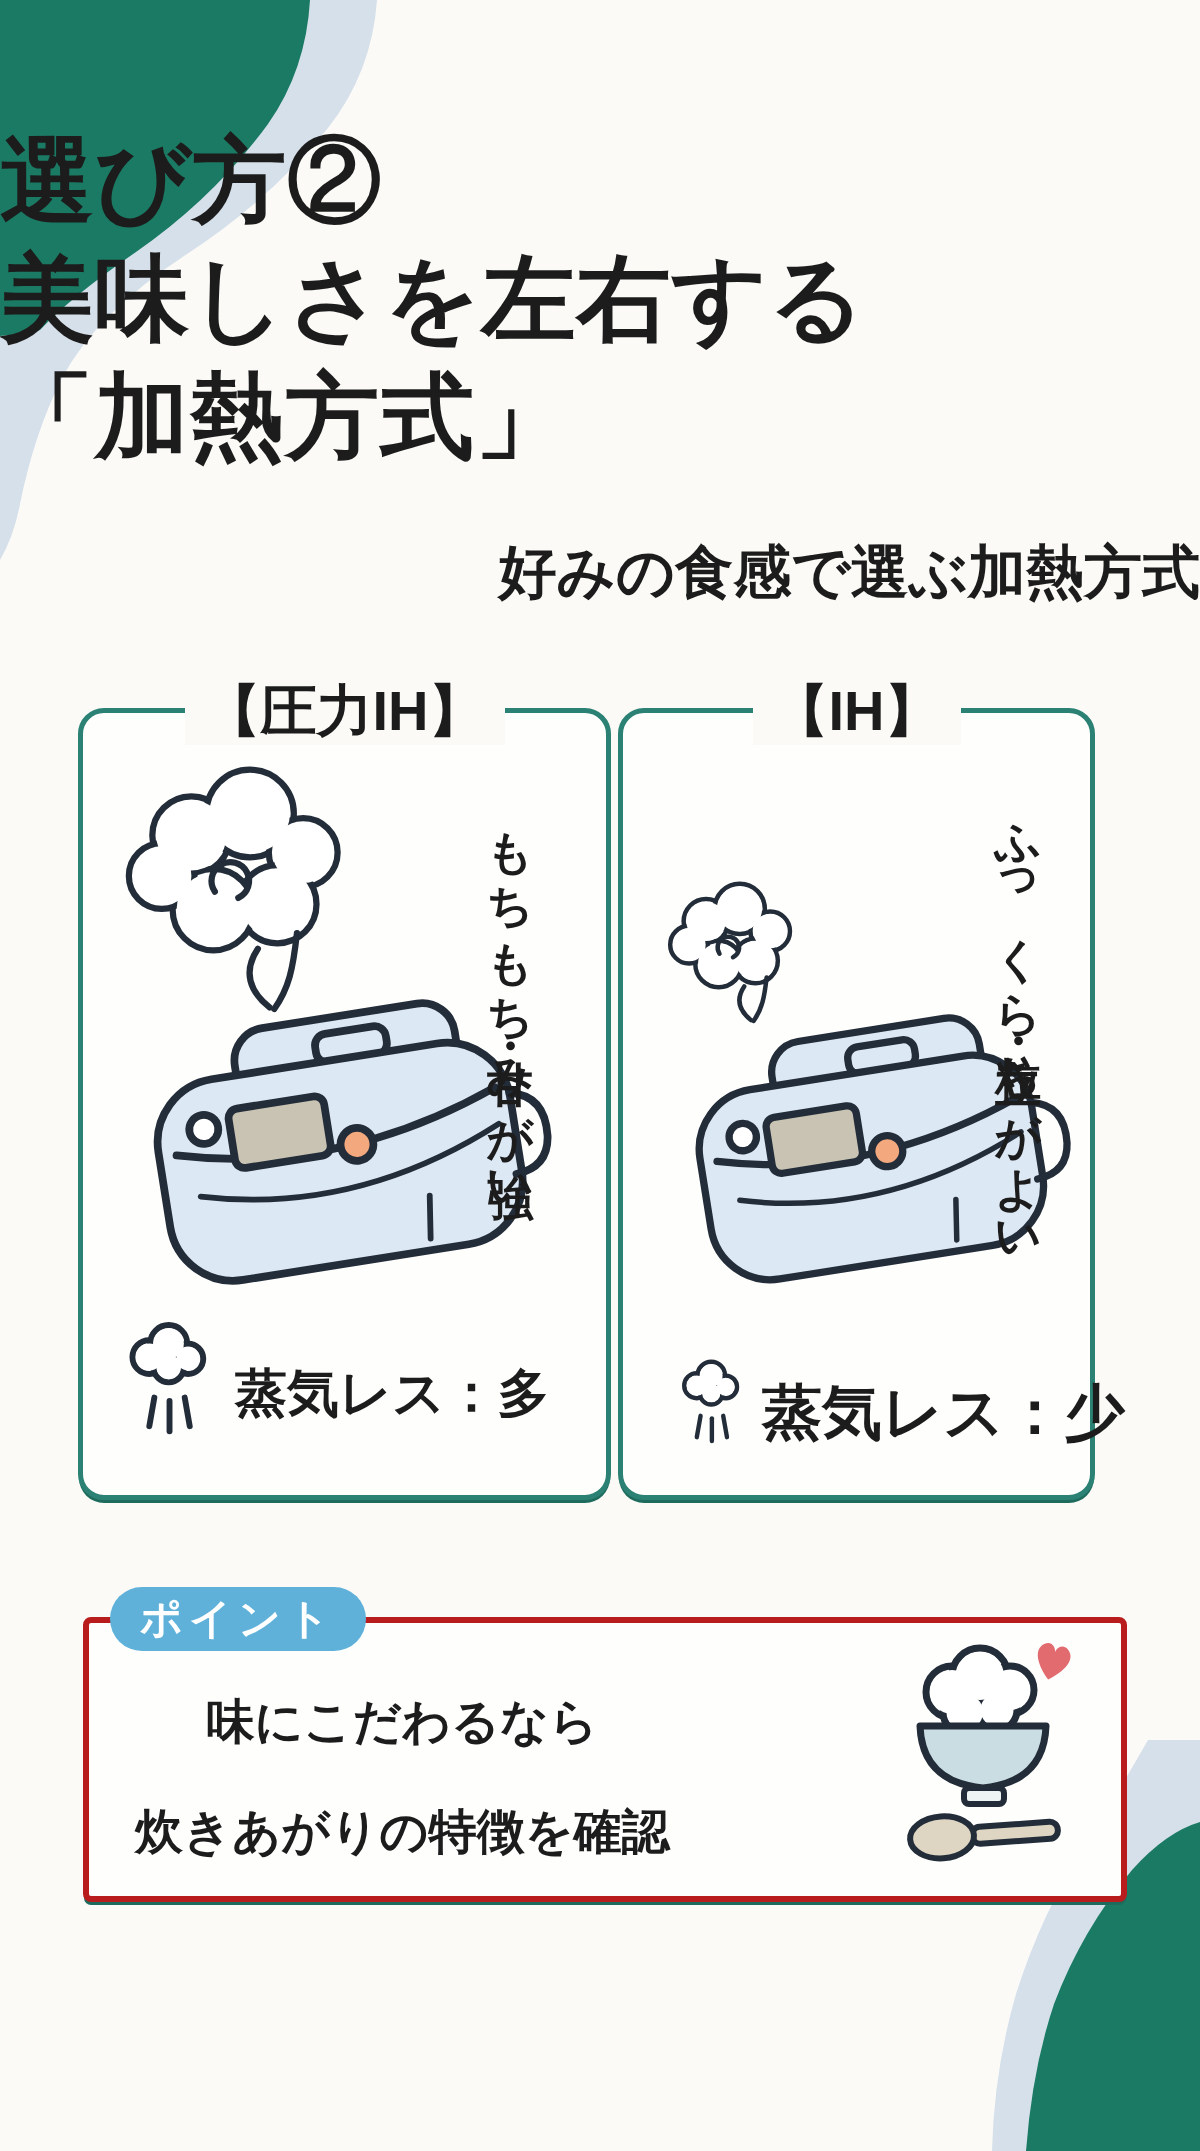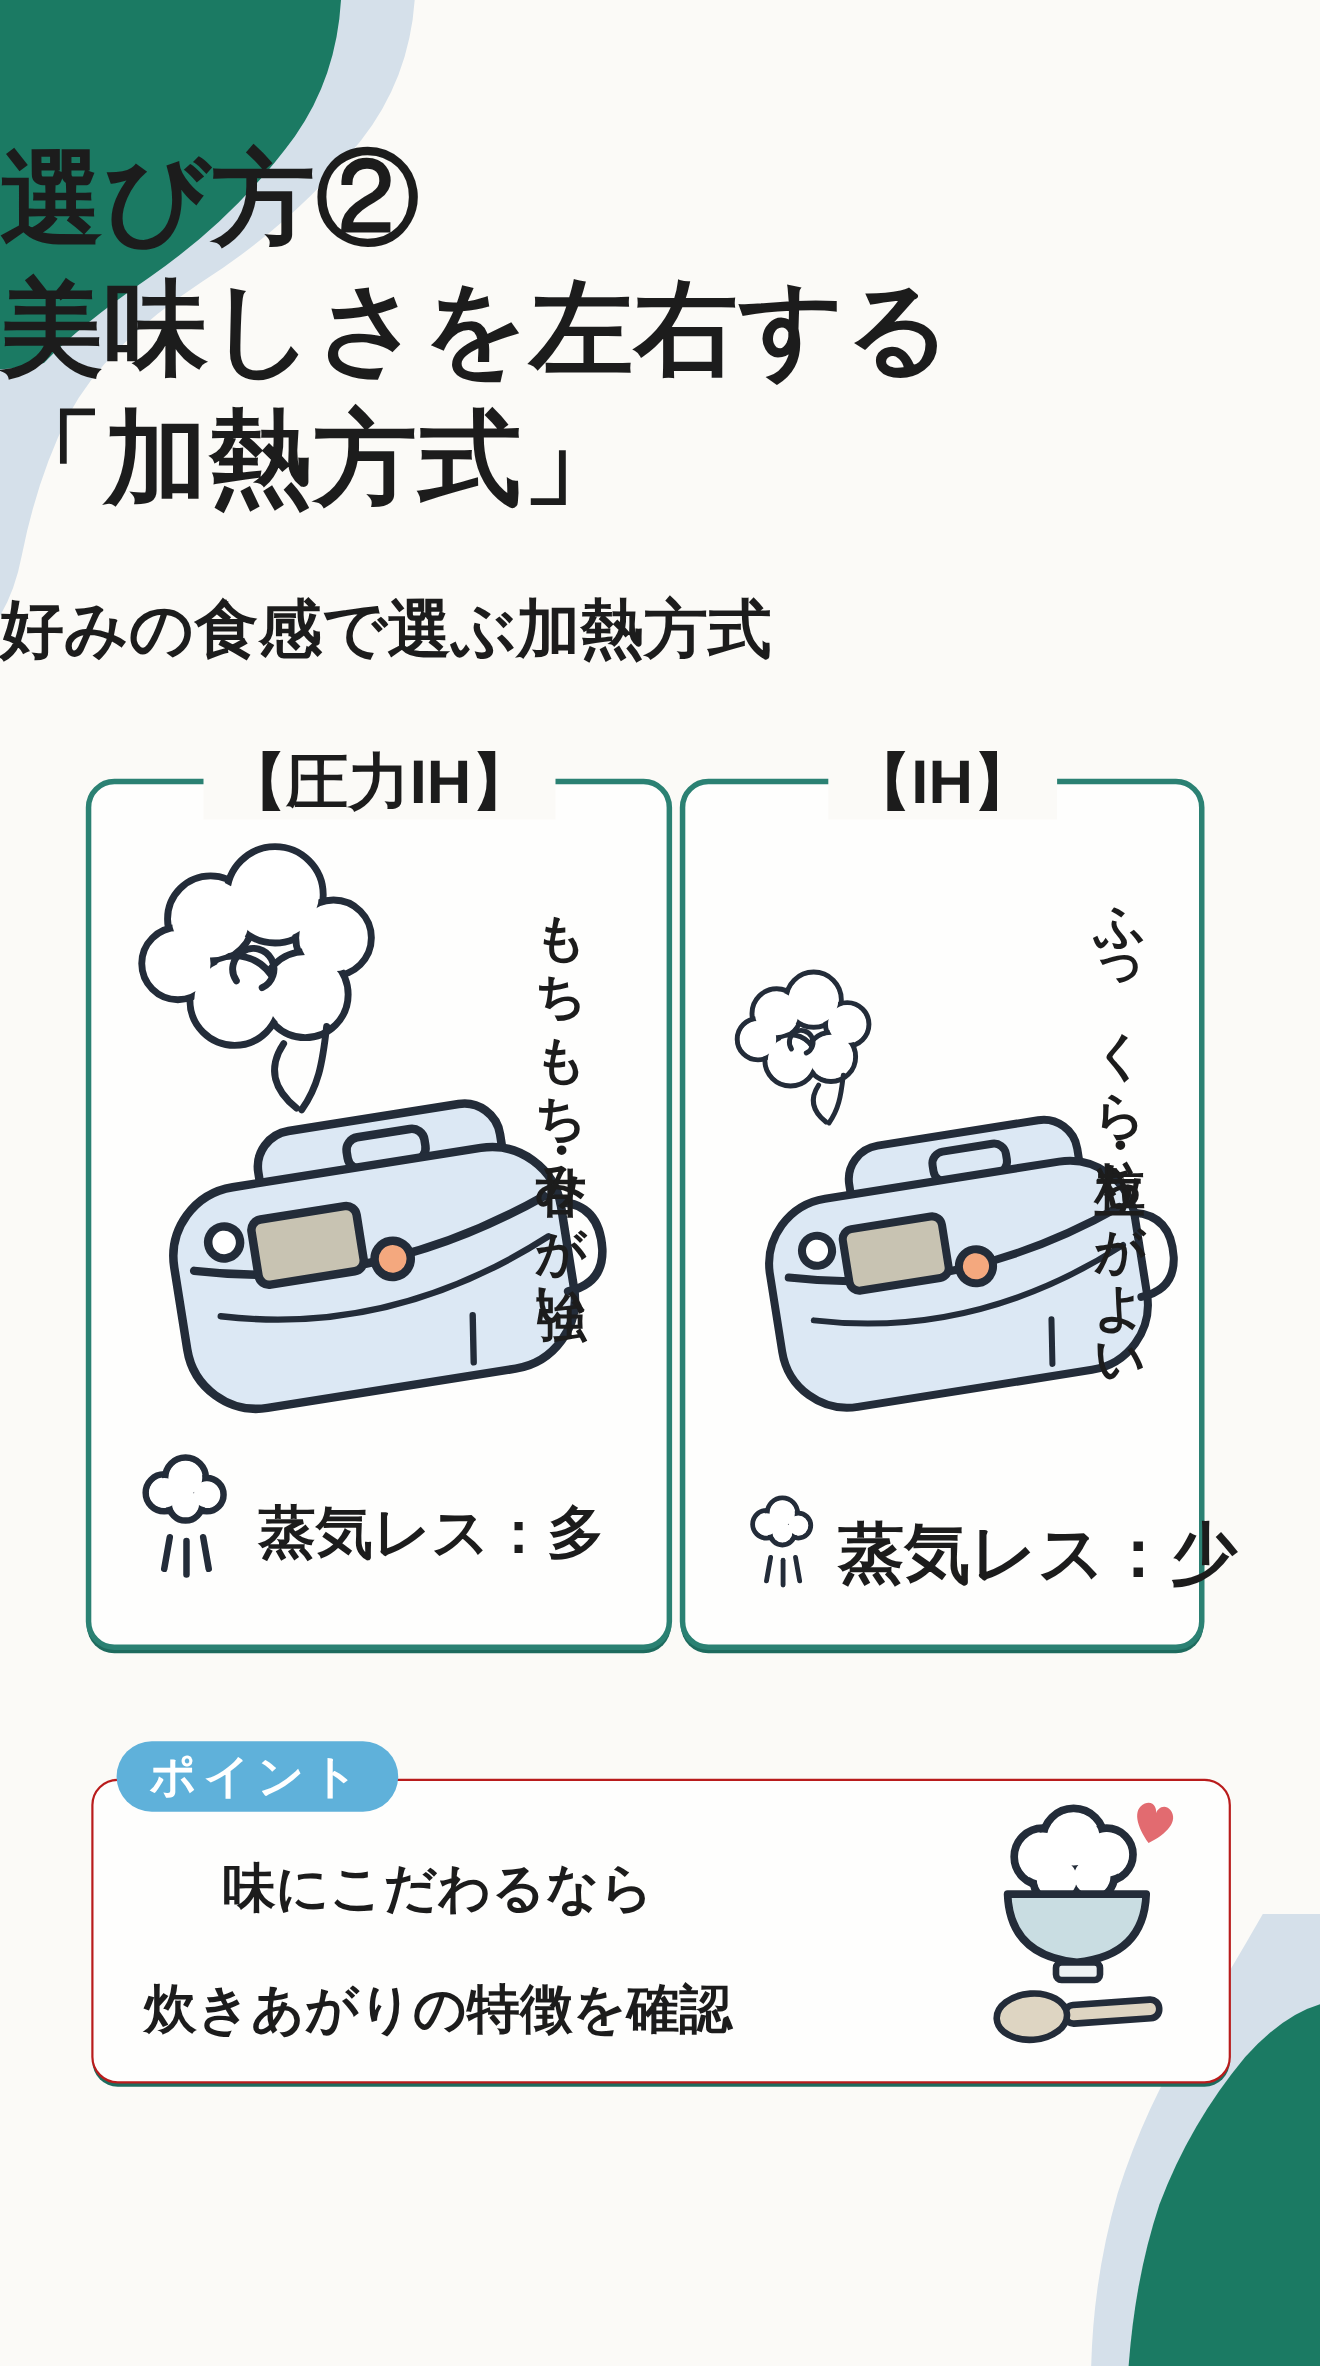--- a/index.html
+++ b/index.html
@@ -4,21 +4,21 @@
 <style>
   html,body{margin:0;padding:0;background:#e8e8e8;}
   .stage{position:relative;width:1200px;height:2151px;margin:0 auto;background:#fbfaf7;
          overflow:hidden;font-family:"Liberation Sans",sans-serif;color:#1c1c1c;}
   svg{display:block;}
   .corner-tl{position:absolute;left:0;top:0;}
   .corner-br{position:absolute;right:0;bottom:0;}
 
   .title{position:absolute;top:122px;left:0;width:100%;
          font-size:94px;font-weight:900;line-height:118px;letter-spacing:1px;}
-  .subtitle{position:absolute;top:534px;left:0;width:100%;text-align:left;
+  .subtitle{position:absolute;top:534px;left:0;width:100%;text-align:right;
          font-size:58px;font-weight:900;}
 
   .card{position:absolute;top:708px;height:782px;background:#fefefd;
         border:5px solid #2b8173;border-radius:26px;
         box-shadow:0 4px 0 -1px #1e6b5e;}
   .card-left{left:78px;width:507px;padding-left:16px;}
   .card-right{left:618px;width:467px;}
   .card-header{position:absolute;top:-36px;left:50%;transform:translateX(-50%);
         background:#fbfaf7;padding:0 20px;font-size:56px;font-weight:900;
         white-space:nowrap;line-height:68px;}
@@ -32,21 +32,21 @@
   .cooker-l{position:absolute;left:30px;top:272px;width:445px;height:310px;}
   .cooker-r{position:absolute;left:34px;top:288px;width:420px;height:292px;}
 
   .burst-l{position:absolute;left:34px;top:607px;width:100px;height:118px;}
   .burst-r{position:absolute;left:49px;top:645px;width:76px;height:88px;}
   .steam-label{position:absolute;font-size:52px;font-weight:900;white-space:nowrap;}
   .card-left  .steam-label{left:152px;top:633px;margin-top:13px;}
   .card-right .steam-label{left:139px;top:660px;font-size:60px;}
 
   .point-box{position:absolute;left:83px;top:1617px;width:1032px;height:273px;
-        background:#fefefd;border:2px solid #b91c1c;border-radius:24px;
+        background:#fefefd;border:6px solid #b91c1c;border-radius:8px;
         box-shadow:0 4px 0 -1px #1e6b5e;}
   .point-badge{position:absolute;left:21px;top:-36px;background:#5fb1da;color:#ffffff;
         font-size:42px;font-weight:800;letter-spacing:6px;padding:9px 30px;
         border-radius:34px;line-height:1.1;white-space:nowrap;}
   .point-text{position:absolute;left:46px;top:44px;font-size:48px;font-weight:900;
         line-height:110px;white-space:nowrap;text-align:center;}
   .bowl{position:absolute;left:791px;top:7px;width:210px;height:240px;}
 </style>
 </head>
 <body>

